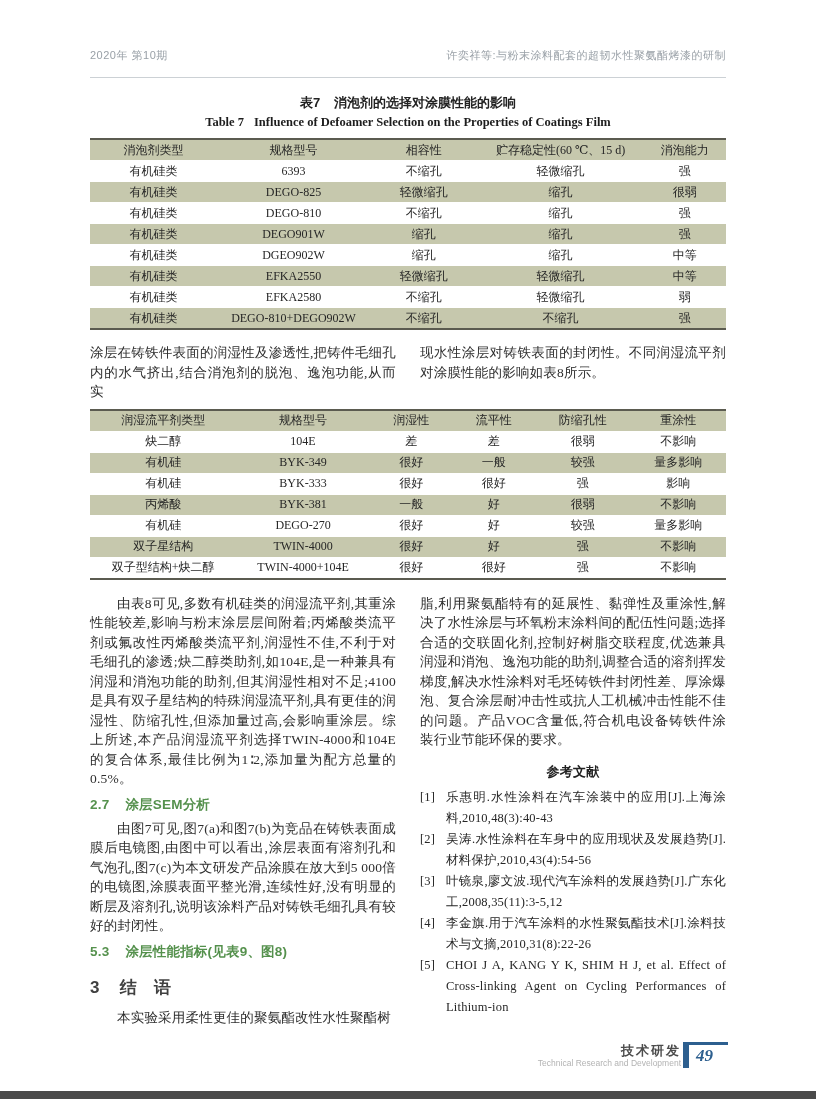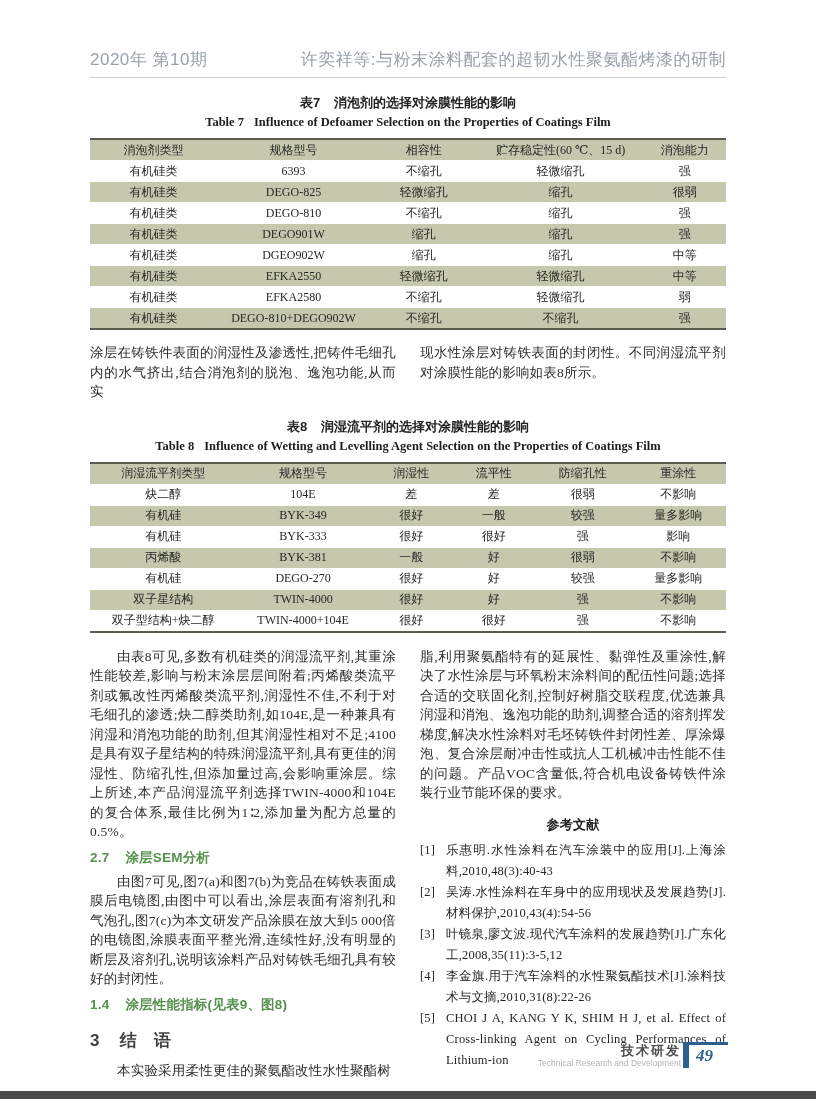--- a/index.html
+++ b/index.html
@@ -7,22 +7,22 @@
     width:816px;height:1099px;position:relative;background:#ffffff;
     font-family:"Liberation Serif","DejaVu Serif",serif;
     color:#2e2e2e;overflow:hidden;
   }
   .page{padding:48px 90px 0 90px;}
 
   
   .running-head{
     display:flex;justify-content:space-between;align-items:center;
     font-family:"Liberation Sans","DejaVu Sans",sans-serif;
-    font-size:17px;color:#99a0a7;letter-spacing:.5px;
-    border-bottom:1px solid #ccd1d5;padding-bottom:6px;
+    font-size:11px;color:#99a0a7;letter-spacing:.5px;
+    border-bottom:1px solid #ccd1d5;padding-bottom:14px;
   }
 
   
   .caption{margin-top:16px;text-align:center;line-height:17px;}
   .caption .cn{font-family:"Liberation Sans","DejaVu Sans",sans-serif;font-weight:bold;font-size:13px;color:#222;}
   .caption .cn .lbl{margin-right:14px;}
   .caption .en{font-weight:bold;font-size:12.5px;color:#1d1d1d;margin-top:3px;}
   .caption .en .lbl{margin-right:10px;}
 
   
@@ -186,28 +186,20 @@
 
   <div class="twocol">
     <div class="col">
       <p>涂层在铸铁件表面的润湿性及渗透性,把铸件毛细孔内的水气挤出,结合消泡剂的脱泡、逸泡功能,从而实</p>
     </div>
     <div class="col">
       <p>现水性涂层对铸铁表面的封闭性。不同润湿流平剂对涂膜性能的影响如表8所示。</p>
     </div>
   </div>
 
-  <div class="caption">
-    <div class="cn">
-      <span class="lbl">表8</span><span>润湿流平剂的选择对涂膜性能的影响</span>
-    </div>
-    <div class="en">
-      <span class="lbl">Table 8</span><span>Influence of Wetting and Levelling Agent Selection on the Properties of Coatings Film</span>
-    </div>
-  </div>
   <table class="datatable">
     <colgroup>
       <col style="width:23%">
         <col style="width:21%">
         <col style="width:13%">
         <col style="width:13%">
         <col style="width:15%">
         <col style="width:15%">
     </colgroup>
     <thead>
@@ -281,21 +273,21 @@
   </table>
 
   <div class="main">
     <div class="col">
       <p class="indent">由表8可见,多数有机硅类的润湿流平剂,其重涂性能较差,影响与粉末涂层层间附着;丙烯酸类流平剂或氟改性丙烯酸类流平剂,润湿性不佳,不利于对毛细孔的渗透;炔二醇类助剂,如104E,是一种兼具有润湿和消泡功能的助剂,但其润湿性相对不足;4100是具有双子星结构的特殊润湿流平剂,具有更佳的润湿性、防缩孔性,但添加量过高,会影响重涂层。综上所述,本产品润湿流平剂选择TWIN-4000和104E的复合体系,最佳比例为1∶2,添加量为配方总量的0.5%。</p>
       <div class="sec-head">
         <span class="num">2.7</span><span>涂层SEM分析</span>
       </div>
       <p class="indent">由图7可见,图7(a)和图7(b)为竞品在铸铁表面成膜后电镜图,由图中可以看出,涂层表面有溶剂孔和气泡孔,图7(c)为本文研发产品涂膜在放大到5 000倍的电镜图,涂膜表面平整光滑,连续性好,没有明显的断层及溶剂孔,说明该涂料产品对铸铁毛细孔具有较好的封闭性。</p>
       <div class="sec-head">
-        <span class="num">1.4</span><span>涂层性能指标(见表9、图8)</span>
+        <span class="num">5.3</span><span>涂层性能指标(见表9、图8)</span>
       </div>
       <div class="chapter-head">
         <span class="num">3</span><span>结　语</span>
       </div>
       <p class="indent">本实验采用柔性更佳的聚氨酯改性水性聚酯树</p>
     </div>
 
     <div class="col">
       <p>脂,利用聚氨酯特有的延展性、黏弹性及重涂性,解决了水性涂层与环氧粉末涂料间的配伍性问题;选择合适的交联固化剂,控制好树脂交联程度,优选兼具润湿和消泡、逸泡功能的助剂,调整合适的溶剂挥发梯度,解决水性涂料对毛坯铸铁件封闭性差、厚涂爆泡、复合涂层耐冲击性或抗人工机械冲击性能不佳的问题。产品VOC含量低,符合机电设备铸铁件涂装行业节能环保的要求。</p>
       <div class="refs-title">参考文献</div>

